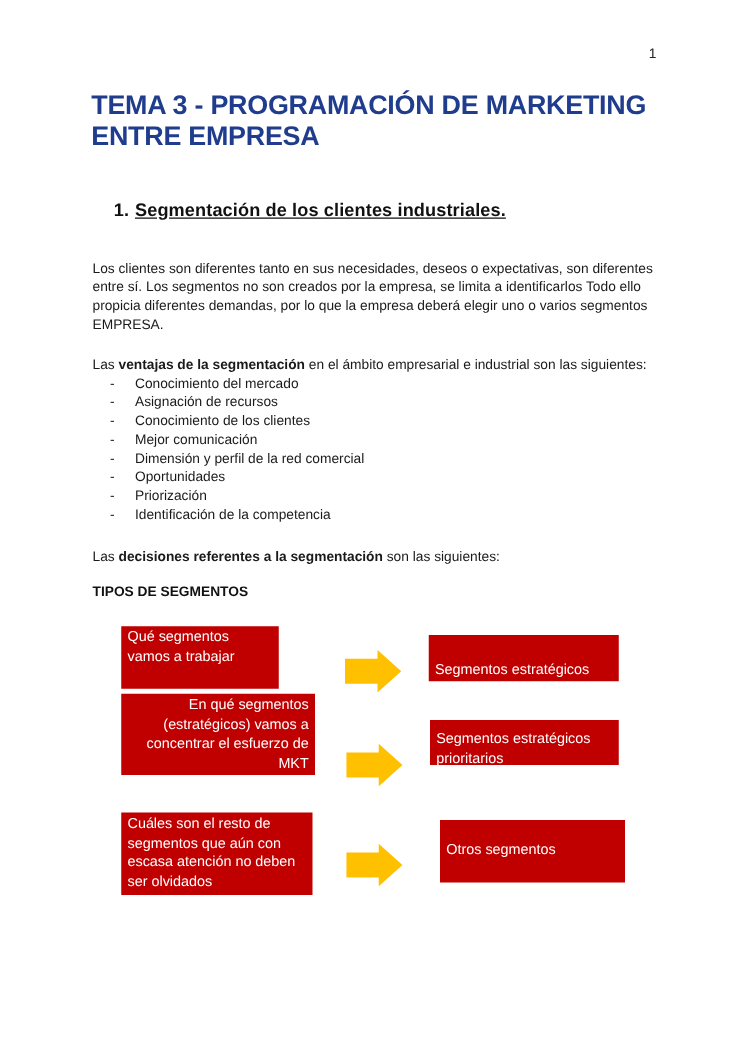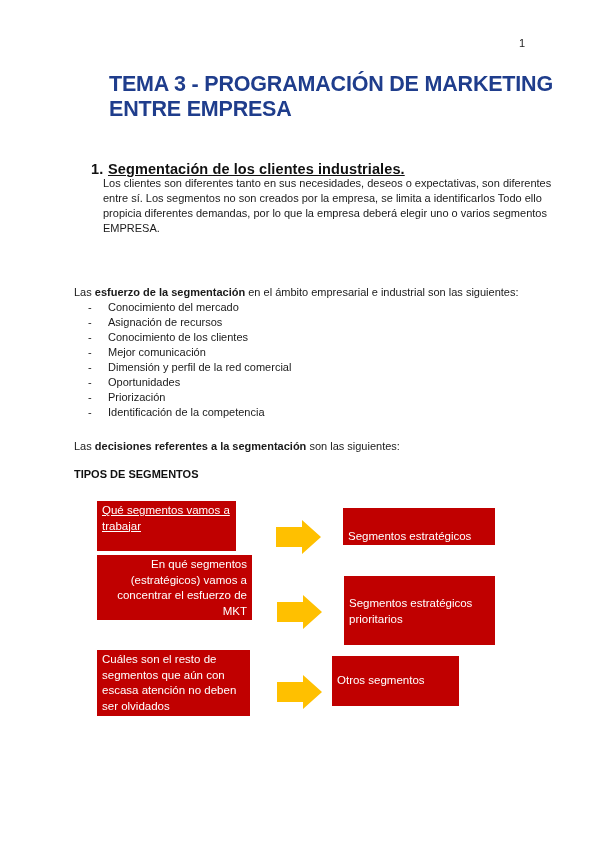--- a/index.html
+++ b/index.html
@@ -1,26 +1,26 @@
 <!DOCTYPE html>
 <html><head>
 <meta charset="utf-8">
 <style>
   html, body { margin: 0; padding: 0; background: #ffffff; }
   body { width: 600px; height: 848px; position: relative; overflow: hidden;
          font-family: "Liberation Sans", sans-serif; color: #111; }
   .abs { position: absolute; }
   .pagenum { left: 519px; top: 37px; font-size: 11px; color: #222; }
   .title { left: 73px; top: 72px; font-size: 21.5px; font-weight: bold; color: #1f3d8c;
-           line-height: 25px; letter-spacing: -0.2px; margin-left: 36px; }
+           line-height: 25px; letter-spacing: -0.2px; }
   .h1 { left: 91px; top: 161px; font-size: 14.5px; font-weight: bold; color: #111; letter-spacing: 0.1px; }
   .h1 .num { display: inline-block; width: 17px; }
   .h1 .txt { text-decoration: underline; }
   .para { left: 74px; width: 460px; font-size: 11px; line-height: 15px; color: #1a1a1a; }
-  .p1 { top: 176px; margin-left: 29px; }
+  .p1 { top: 208px; }
   .p2 { top: 285px; }
   .list { left: 88px; top: 300px; font-size: 11px; line-height: 15px; color: #1a1a1a; margin: 0; padding: 0; list-style: none; }
   .list li { position: relative; padding-left: 20px; }
   .list li .dash { position: absolute; left: 0; }
   .p3 { top: 439px; }
   .tipos { left: 74px; top: 468px; font-size: 11px; font-weight: bold; color: #111; }
   .box { position: absolute; background: #c00000; color: #ffffff; font-size: 11.5px;
          line-height: 15.5px; padding: 2px 5px; box-sizing: border-box; }
   .arrow { position: absolute; width: 45px; height: 34px; }
 </style>
@@ -39,49 +39,49 @@
 </div>
 
 <div class="abs para p1">
   <div>Los clientes son diferentes tanto en sus necesidades, deseos o expectativas, son diferentes</div>
   <div>entre sí. Los segmentos no son creados por la empresa, se limita a identificarlos Todo ello</div>
   <div>propicia diferentes demandas, por lo que la empresa deberá elegir uno o varios segmentos</div>
   <div>EMPRESA.</div>
 </div>
 
 <div class="abs para p2">
-  <span>Las </span><b>esfuerzo de la segmentación</b><span> en el ámbito empresarial e industrial son las siguientes:</span>
+  <span>Las </span><b>ventajas de la segmentación</b><span> en el ámbito empresarial e industrial son las siguientes:</span>
 </div>
 
 <ul class="abs list">
   <li><span class="dash">-</span><span>Conocimiento del mercado</span></li>
   <li><span class="dash">-</span><span>Asignación de recursos</span></li>
   <li><span class="dash">-</span><span>Conocimiento de los clientes</span></li>
   <li><span class="dash">-</span><span>Mejor comunicación</span></li>
   <li><span class="dash">-</span><span>Dimensión y perfil de la red comercial</span></li>
   <li><span class="dash">-</span><span>Oportunidades</span></li>
   <li><span class="dash">-</span><span>Priorización</span></li>
   <li><span class="dash">-</span><span>Identificación de la competencia</span></li>
 </ul>
 
 <div class="abs para p3">
   <span>Las </span><b>decisiones referentes a la segmentación</b><span> son las siguientes:</span>
 </div>
 
 <div class="abs tipos">TIPOS DE SEGMENTOS</div>
 
-<div class="box" style="left:97px; top:501px; width:139px; height:50px;text-decoration:underline;">Qué segmentos vamos a trabajar</div>
+<div class="box" style="left:97px; top:501px; width:126px; height:50px;">Qué segmentos vamos a trabajar</div>
 <svg class="arrow" style="left:276px; top:520px;" viewBox="0 0 45 34">
   <polygon points="0,7 26,7 26,0 45,17 26,34 26,27 0,27" fill="#ffc000"></polygon>
 </svg>
 <div class="box" style="left:343px; top:508px; width:152px; height:37px; padding-top:21px;">Segmentos estratégicos</div>
 
 <div class="box" style="left:97px; top:555px; width:155px; height:65px;text-align:right;">En qué segmentos (estratégicos) vamos a concentrar el esfuerzo de MKT</div>
 <svg class="arrow" style="left:277px; top:595px;" viewBox="0 0 45 34">
   <polygon points="0,7 26,7 26,0 45,17 26,34 26,27 0,27" fill="#ffc000"></polygon>
 </svg>
-<div class="box" style="left:344px; top:576px; width:151px; height:69px; padding-top:20px;">Segmentos estratégicos prioritarios</div>
+<div class="box" style="left:344px; top:576px; width:151px; height:36px; padding-top:8px;">Segmentos estratégicos prioritarios</div>
 
 <div class="box" style="left:97px; top:650px; width:153px; height:66px;">Cuáles son el resto de segmentos que aún con escasa atención no deben ser olvidados</div>
 <svg class="arrow" style="left:277px; top:675px;" viewBox="0 0 45 34">
   <polygon points="0,7 26,7 26,0 45,17 26,34 26,27 0,27" fill="#ffc000"></polygon>
 </svg>
-<div class="box" style="left:332px; top:656px; width:127px; height:50px; padding-top:17px;">Otros segmentos</div>
+<div class="box" style="left:352px; top:656px; width:148px; height:50px; padding-top:17px;">Otros segmentos</div>
 
 </body></html>

